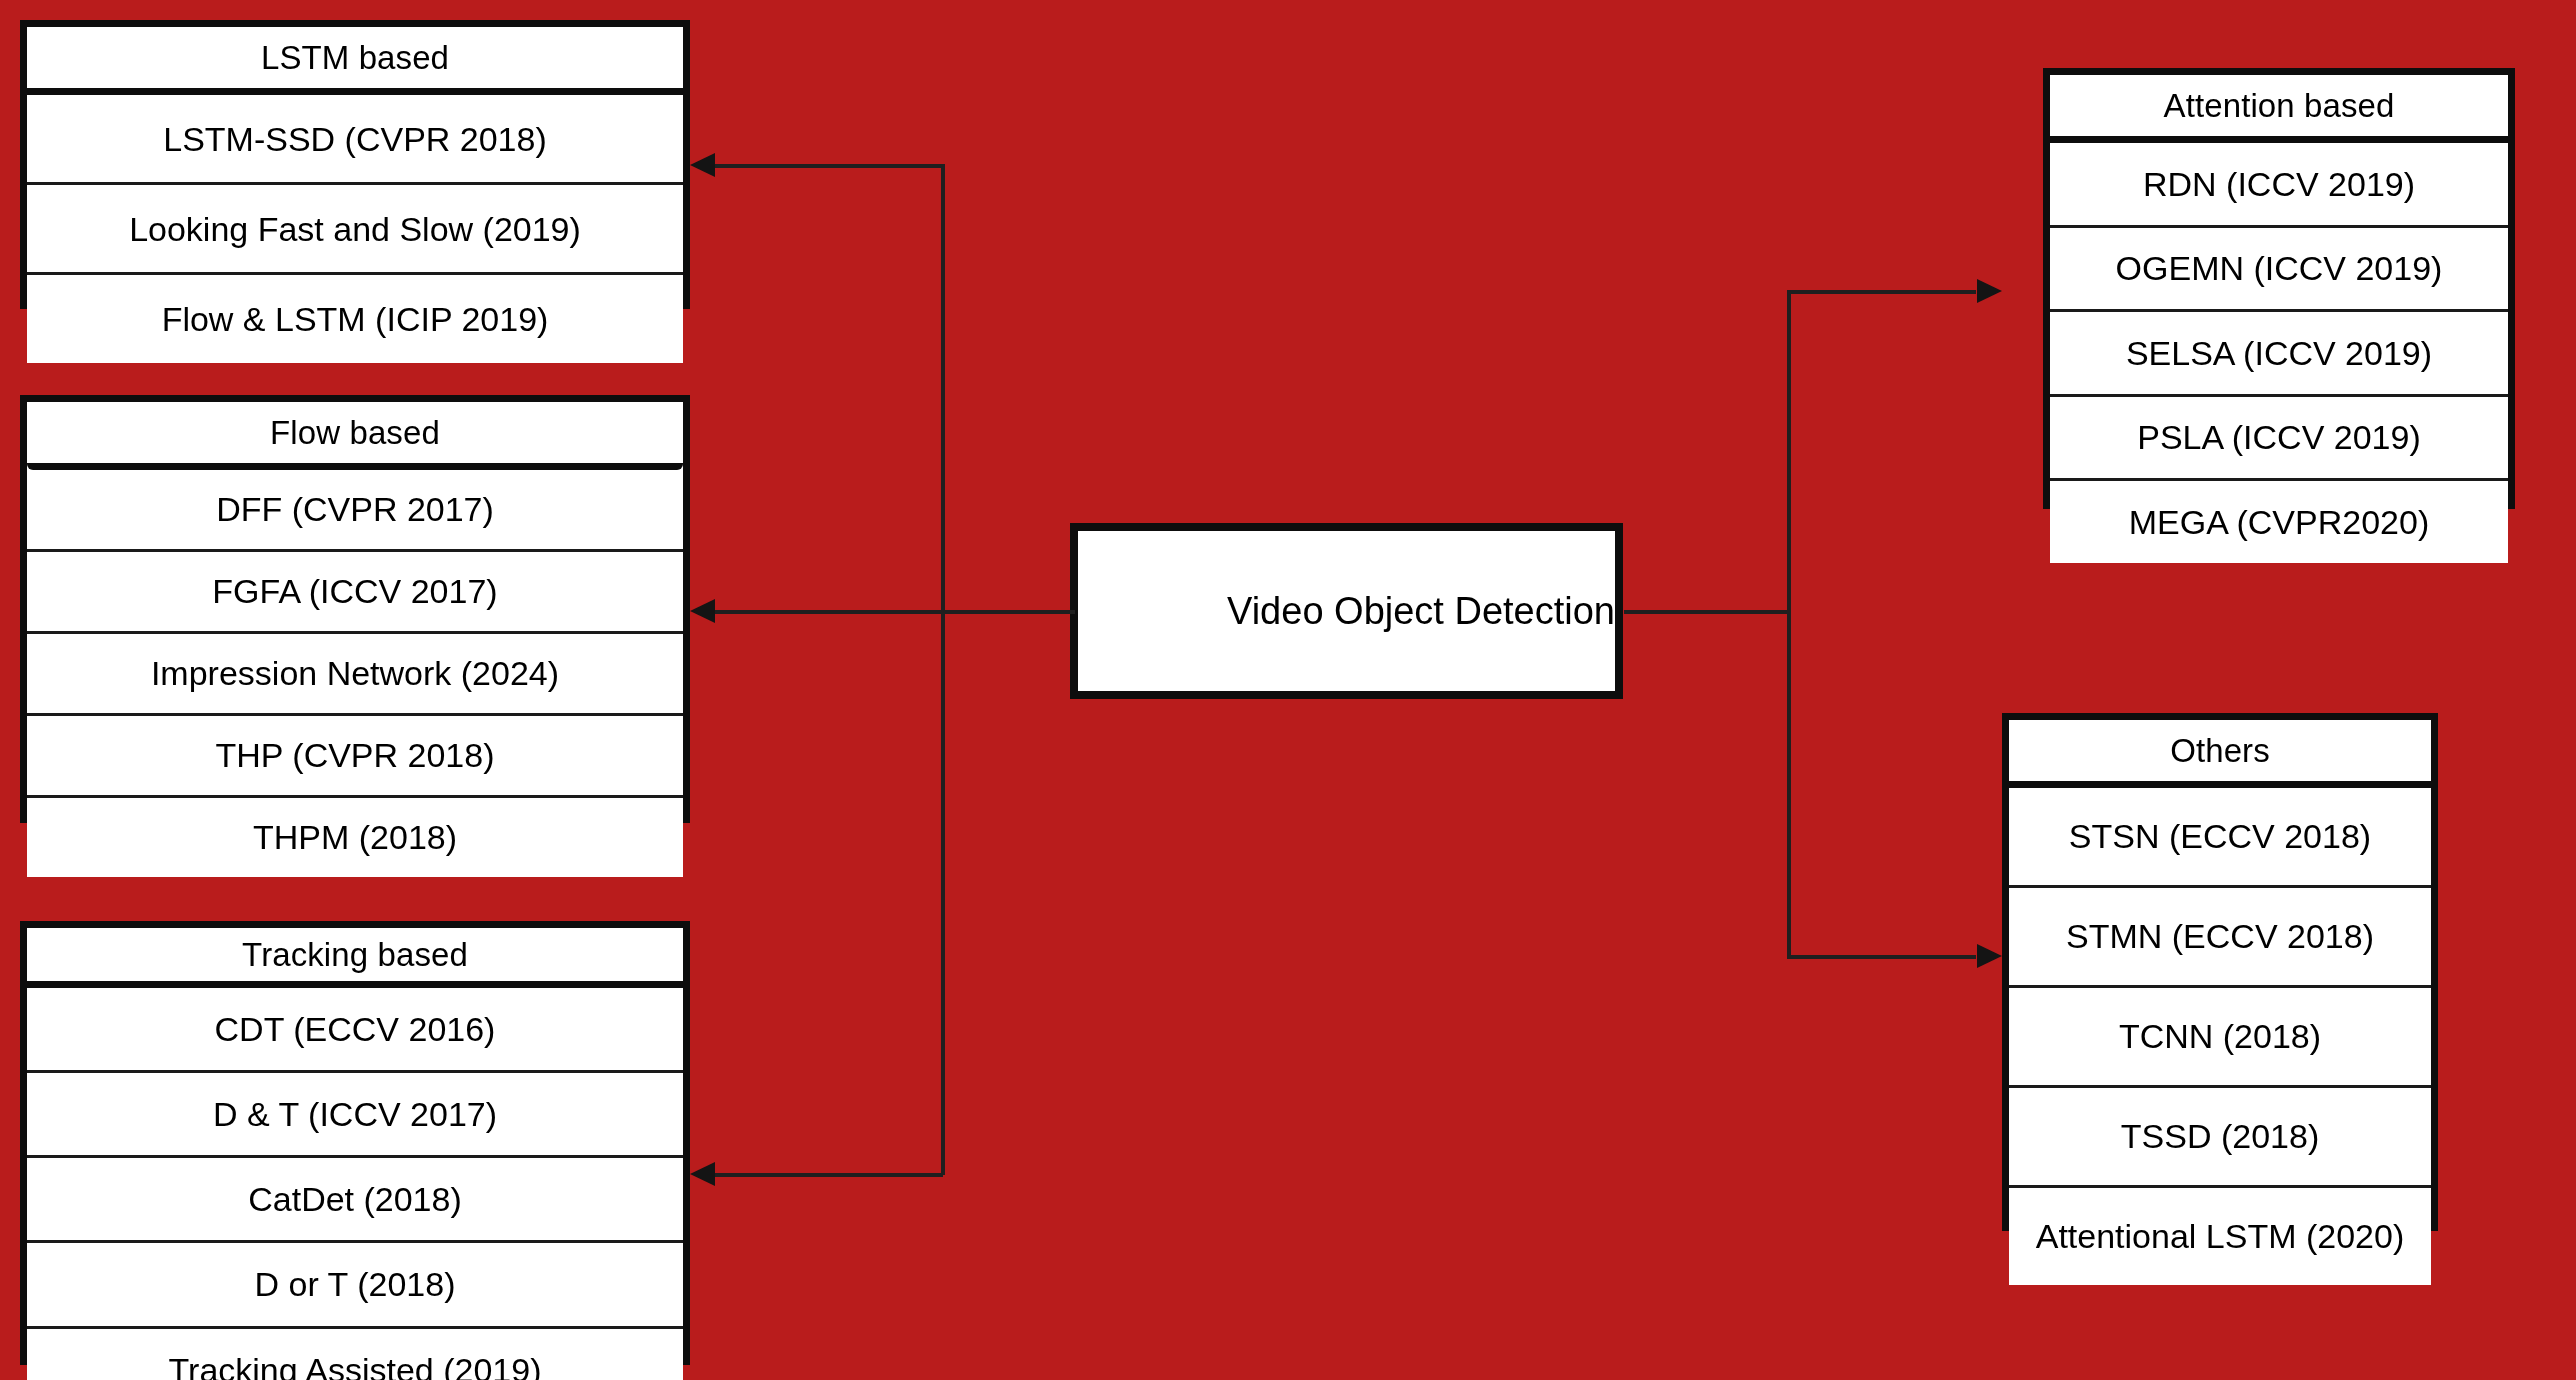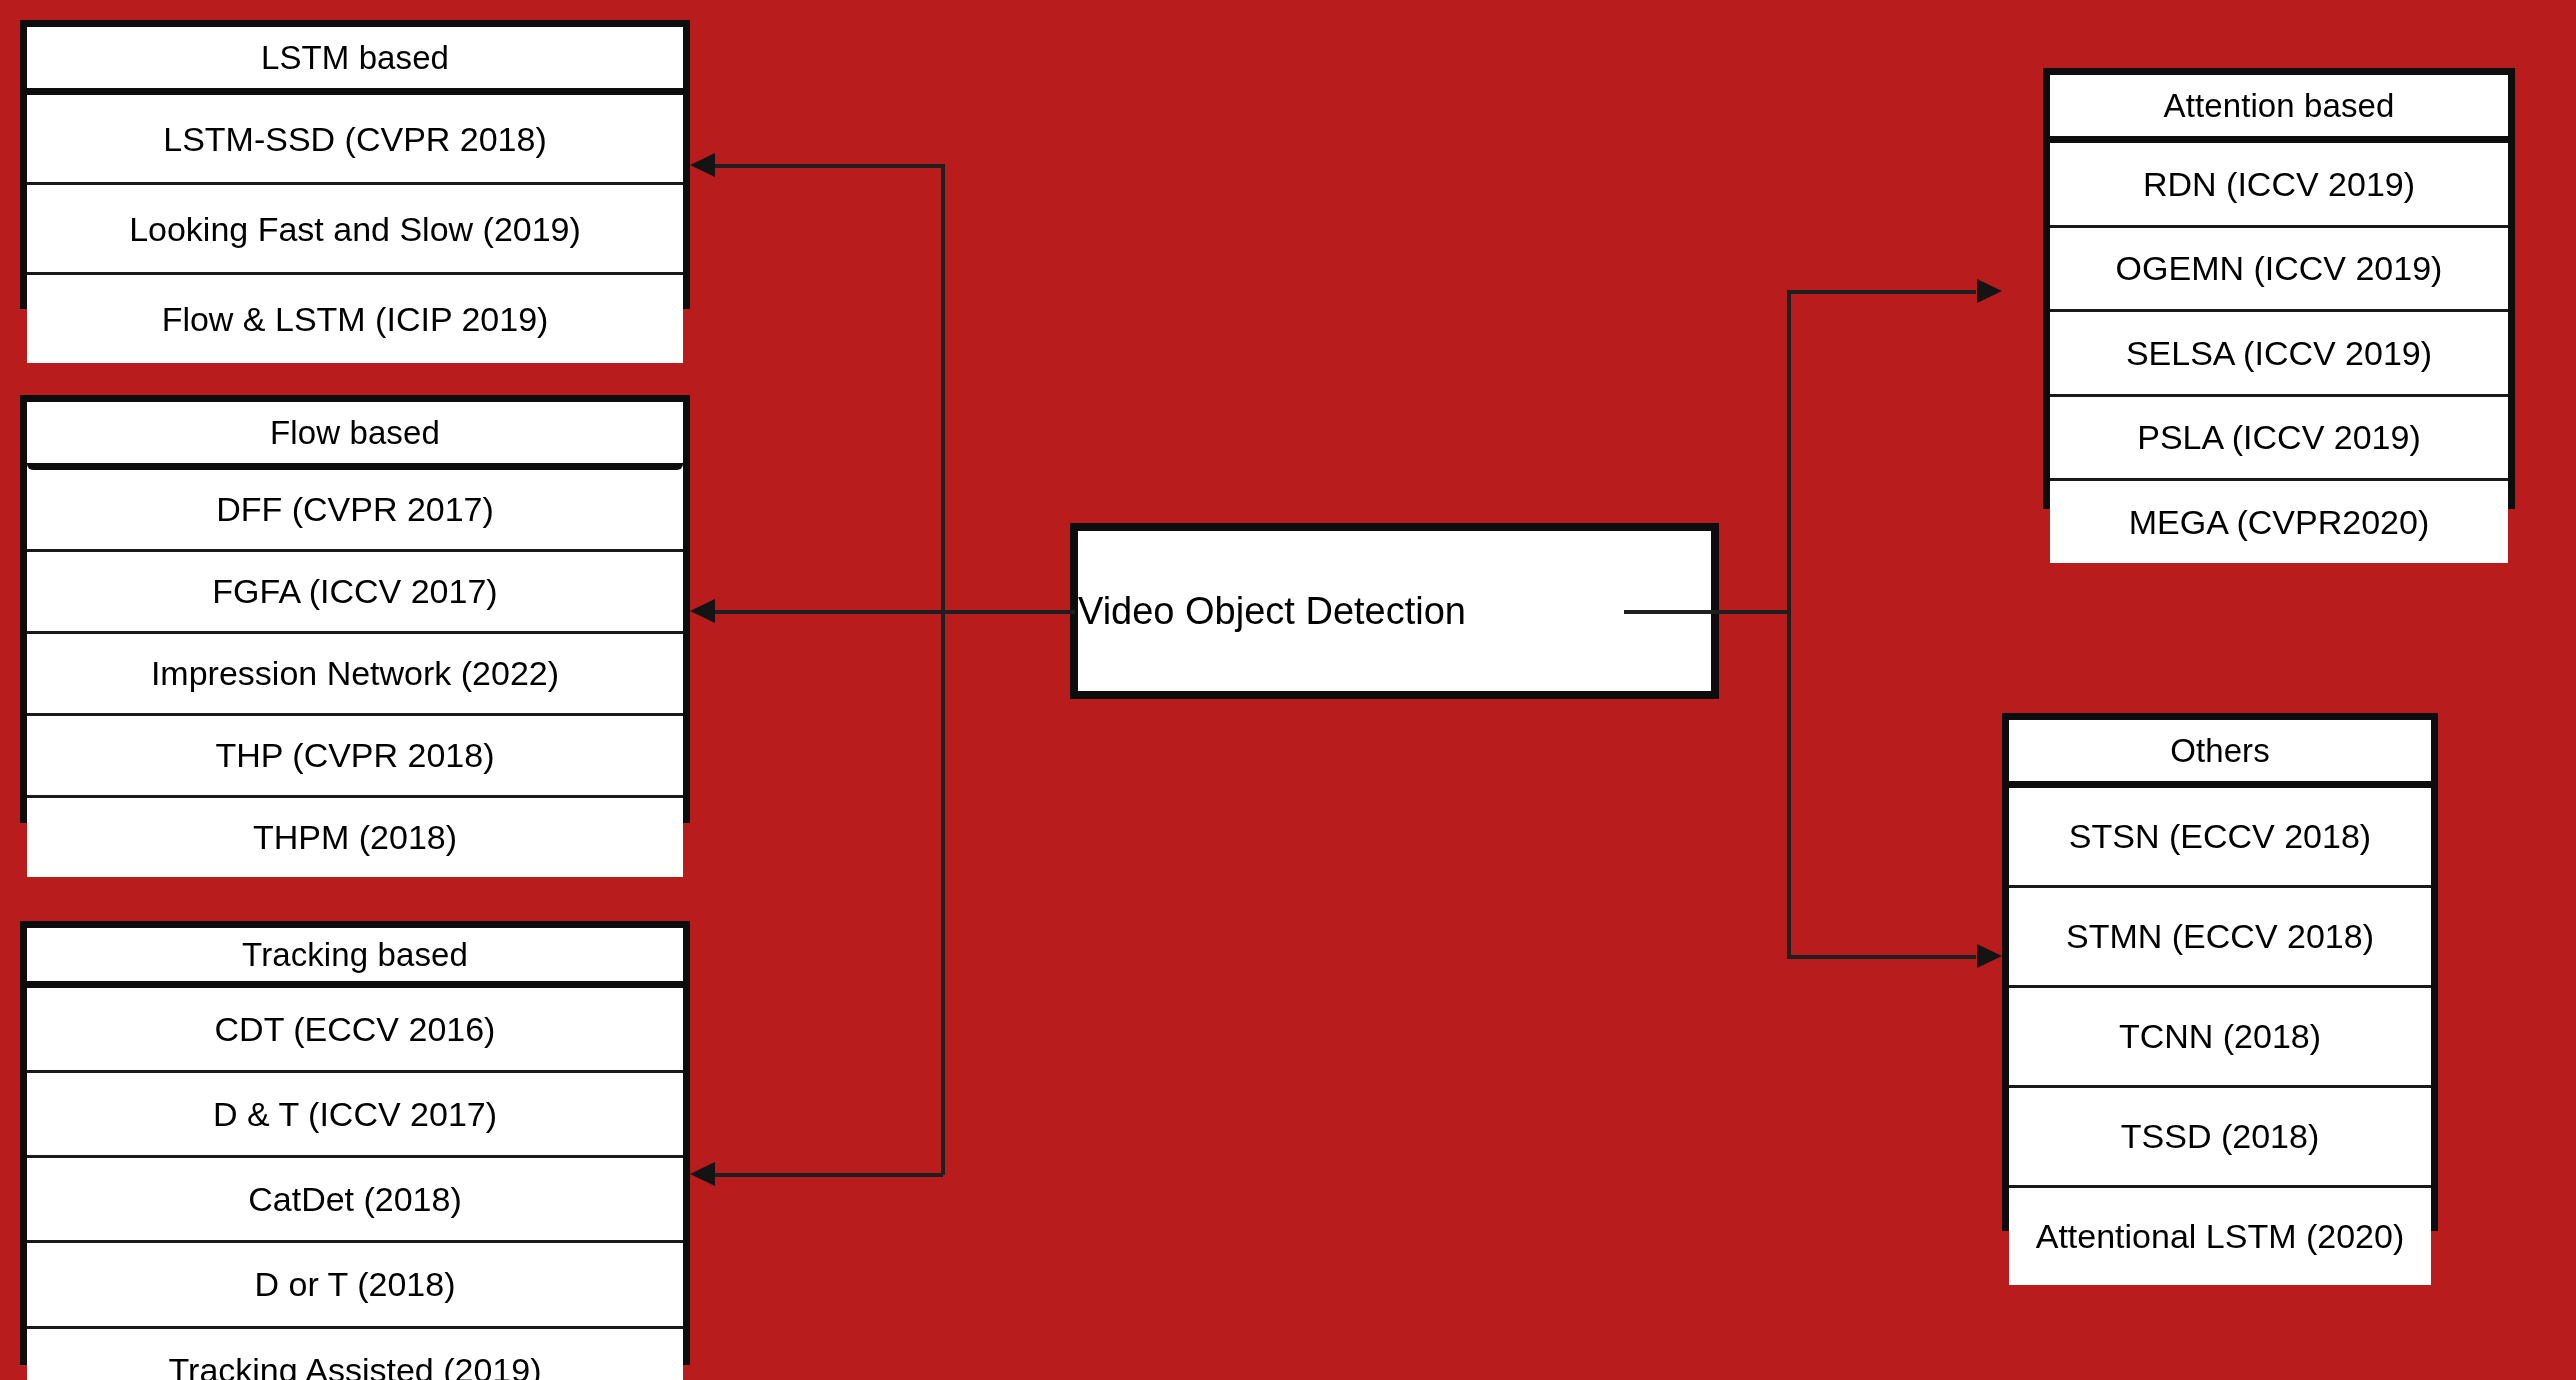--- a/index.html
+++ b/index.html
@@ -59,28 +59,28 @@
   }
   .cat-row:first-child {
     border-top: none;
   }
 
   
   #root-node {
     position: absolute;
     left: 1070px;
     top: 523px;
-    width: 649px;
+    width: 553px;
     height: 176px;
     box-sizing: border-box;
     border: 8.1px solid #0d0d0d;
     background: #ffffff;
     display: flex;
     align-items: center;
-    justify-content: flex-start;
+    justify-content: flex-end;
     text-align: center;
     font-size: 38px;
     line-height: 1;
   }
 
   
   .wire {
     position: absolute;
     background: #1f1f1f;
   }
@@ -115,21 +115,21 @@
       <div class="cat-row">Looking Fast and Slow (2019)</div>
       <div class="cat-row">Flow &amp; LSTM (ICIP 2019)</div>
     </div>
   </div>
 
   <div class="cat-box" id="box-flow" style="left:20px; top:395px; width:670px; height:428px;">
     <div class="cat-header" style="height:68px;border-radius:6px;">Flow based</div>
     <div class="cat-rows">
       <div class="cat-row">DFF (CVPR 2017)</div>
       <div class="cat-row">FGFA (ICCV 2017)</div>
-      <div class="cat-row">Impression Network (2022)</div>
+      <div class="cat-row">Impression Network (2024)</div>
       <div class="cat-row">THP (CVPR 2018)</div>
       <div class="cat-row">THPM (2018)</div>
     </div>
   </div>
 
   <div class="cat-box" id="box-tracking" style="left:20px; top:921px; width:670px; height:444px;">
     <div class="cat-header" style="height:60px;">Tracking based</div>
     <div class="cat-rows">
       <div class="cat-row">CDT (ECCV 2016)</div>
       <div class="cat-row">D &amp; T (ICCV 2017)</div>

